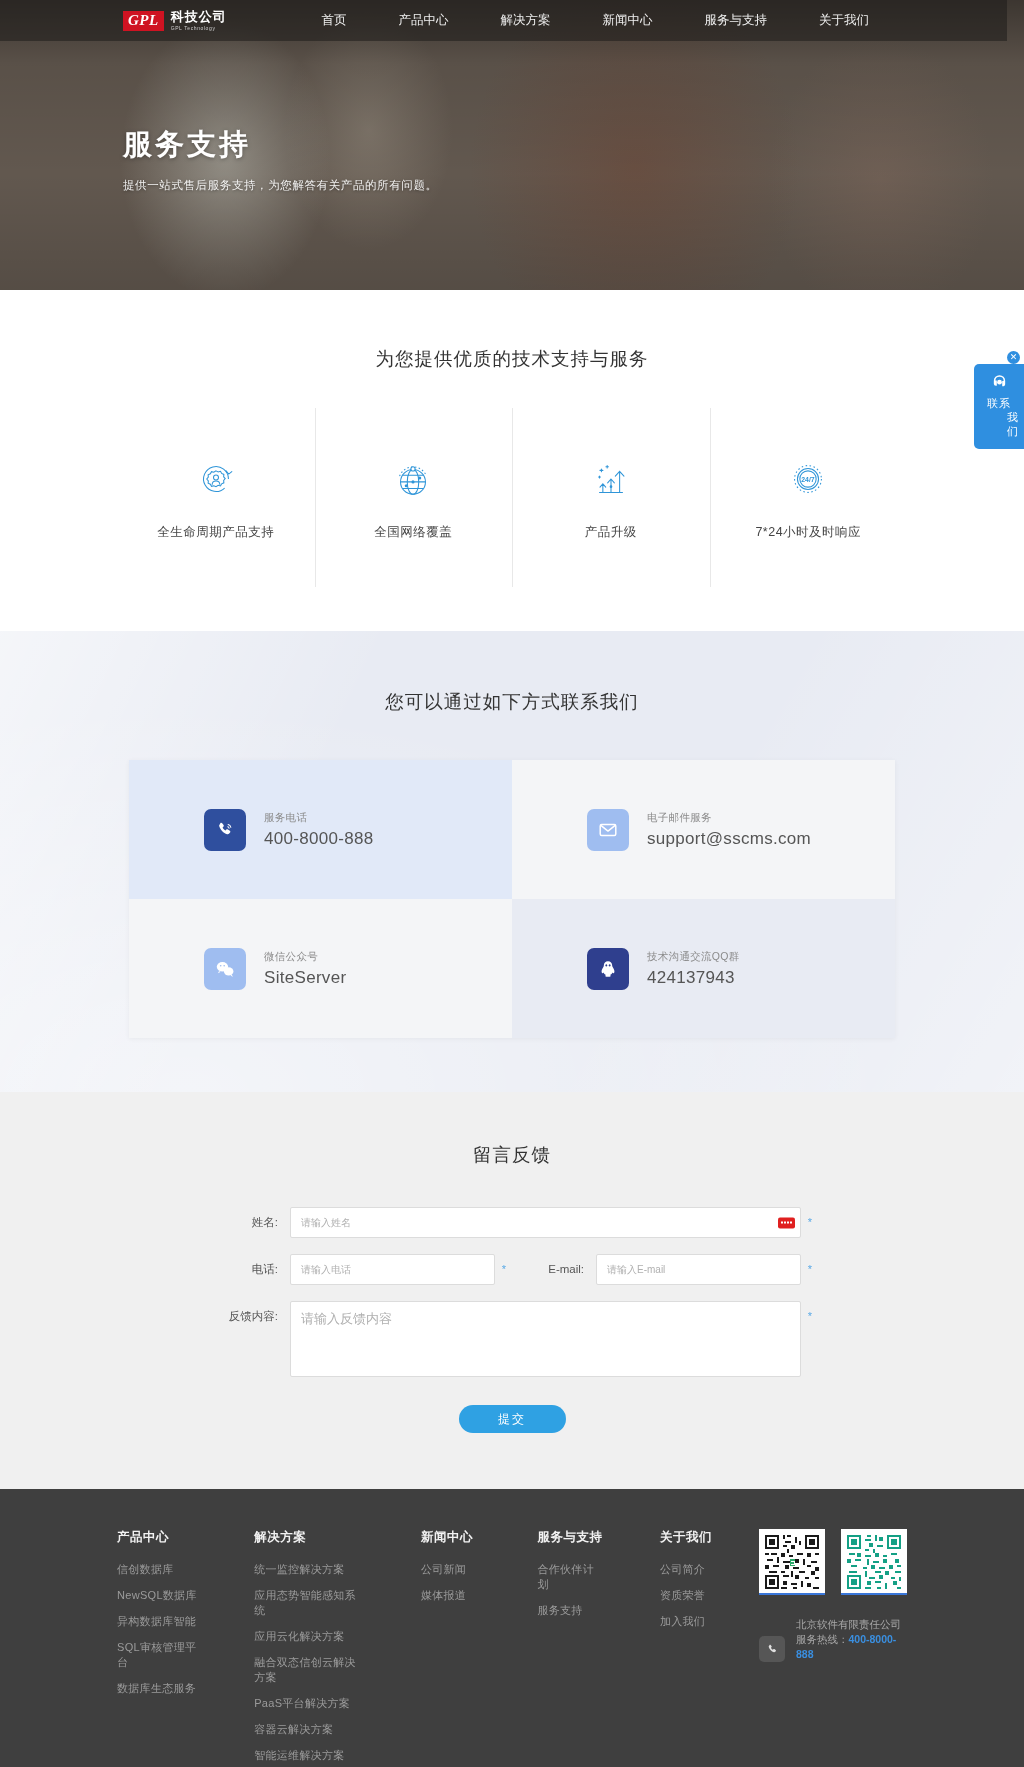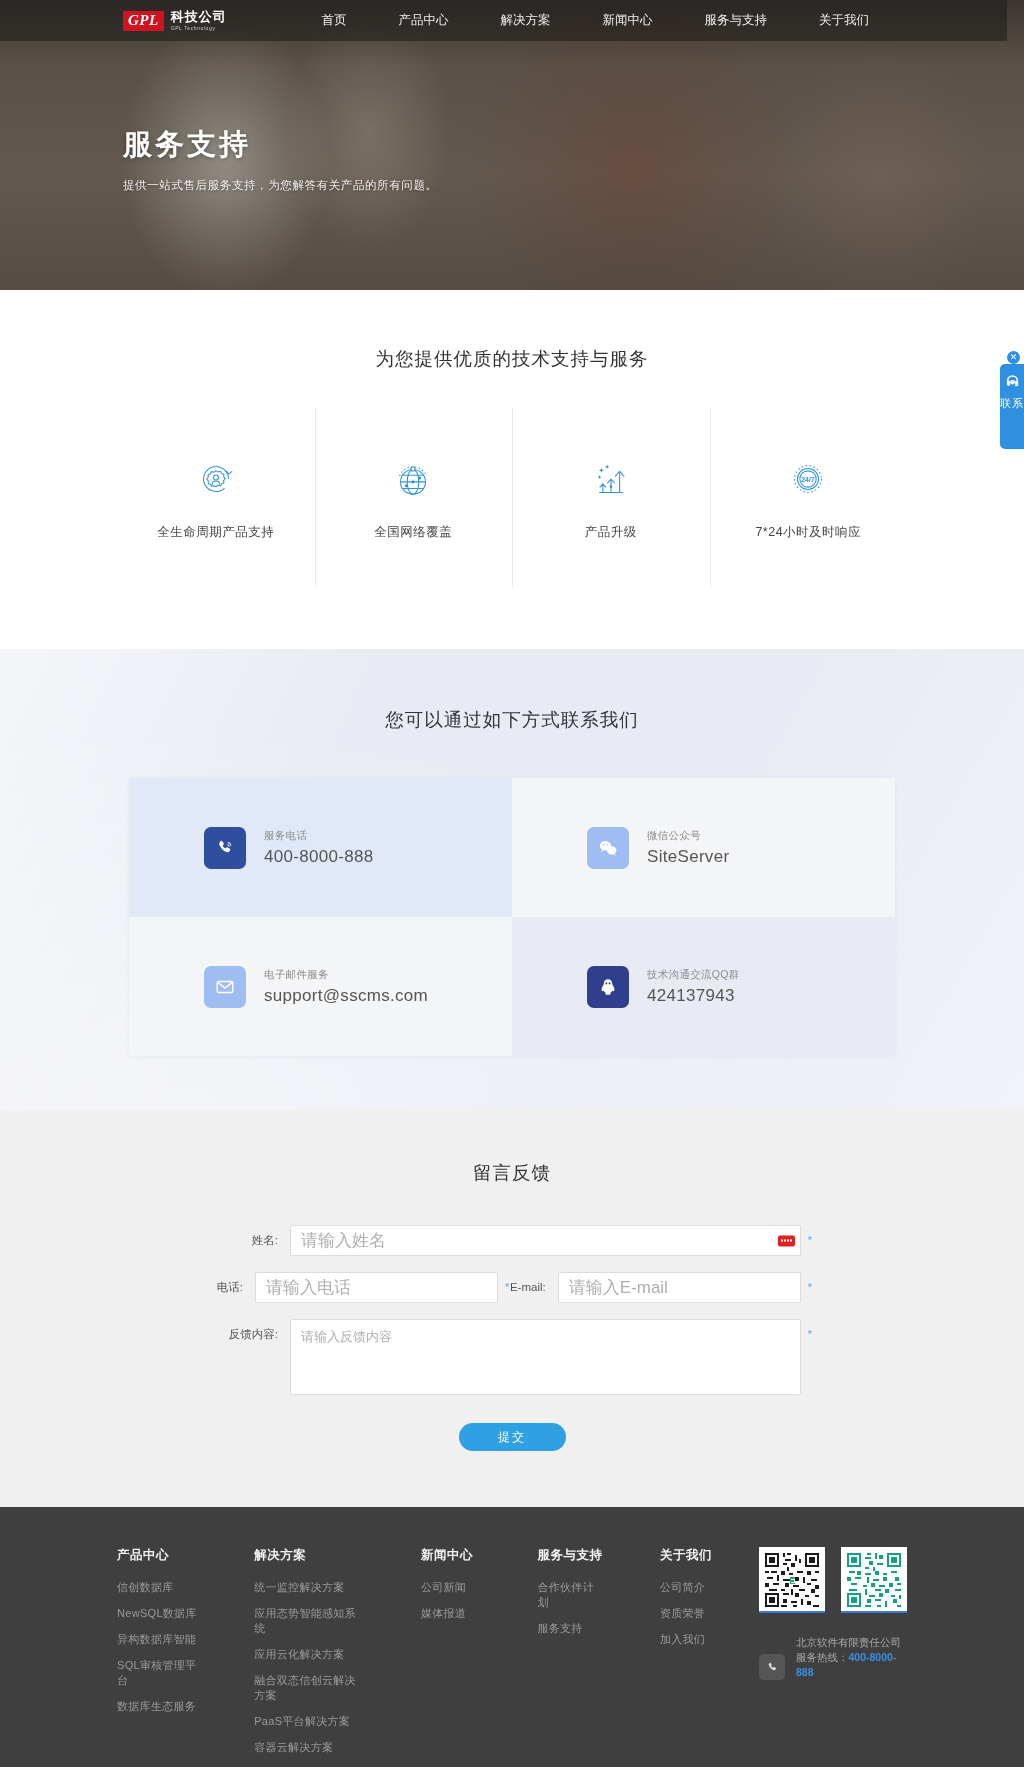--- a/index.html
+++ b/index.html
@@ -69,21 +69,21 @@
     color: #fff; font-size: 29px; font-weight: bold; letter-spacing: 3px;
     text-shadow: 0 1px 4px rgba(0,0,0,0.35);
   }
   .hero-sub {
     margin-top: 13px; color: rgba(255,255,255,0.92);
     font-size: 11.5px; letter-spacing: 0.6px;
     text-shadow: 0 1px 3px rgba(0,0,0,0.4);
   }
 
   
-  .features-section { background: #fff; padding-top: 56px; padding-bottom: 62px; }
+  .features-section { background: #fff; padding-top: 56px; padding-bottom: 44px; }
   .section-title { text-align: center; font-size: 18.5px; color: #333; font-weight: normal; letter-spacing: 1px; }
   .features {
     width: 790px; margin: 37px auto 0;
     display: flex;
   }
   .feature {
     flex: 1; text-align: center;
     padding: 48px 0 46px;
     position: relative;
   }
@@ -127,21 +127,21 @@
   
   .form-section { background: #f0f0f0; padding: 50px 0 56px; }
   .form-wrap { width: 600px; margin: 40px auto 0; }
   .frow { display: flex; align-items: flex-start; margin-bottom: 16px; }
   .flabel {
     width: 78px; text-align: right; padding-right: 12px;
     font-size: 11.5px; color: #555; line-height: 31px;
   }
   .finput {
     flex: 1; height: 31px; border: 1px solid #dcdcdc; background: #fff;
-    border-radius: 2px; padding: 0 10px; font-size: 17px; color: #333;
+    border-radius: 2px; padding: 0 10px; font-size: 10px; color: #333;
     font-family: "Liberation Sans", sans-serif; position: relative;
   }
   .finput::placeholder { color: #b0b0b0; }
   .ftextarea {
     flex: 1; height: 76px; border: 1px solid #dcdcdc; background: #fff;
     border-radius: 2px; padding: 8px 10px; font-size: 13px; color: #333;
     font-family: "Liberation Sans", sans-serif; resize: none;
   }
   .ftextarea::placeholder { color: #b0b0b0; }
   .req { color: #5aa9e6; font-size: 11px; margin-left: 7px; line-height: 31px; }
@@ -195,21 +195,21 @@
   
   .floater { position: absolute; right: 0; top: 364px; z-index: 20; }
   .floater-close {
     position: absolute; right: 4px; top: -13px;
     width: 13px; height: 13px; border-radius: 50%;
     background: #2f8fe0; color: #fff; font-size: 9px;
     display: flex; align-items: center; justify-content: center;
     cursor: pointer; line-height: 1;
   }
   .floater-btn {
-    width: 24px; border-radius: 5px 0 0 5px; background: #2f8fe0;
+    width: 50px; border-radius: 5px 0 0 5px; background: #2f8fe0;
     padding: 9px 0 11px; text-align: center; cursor: pointer;
   }
   .floater-label { color: #fff; font-size: 11px; line-height: 14px; margin-top: 6px; letter-spacing: 1px; }
 </style>
 </head>
 <body>
 
 <div class="page">
 
   <div class="hero">
@@ -309,47 +309,47 @@
             <path d="M15.1 5.3a.6.6 0 0 1 .7-.4 5 5 0 0 1 3.8 3.8.6.6 0 1 1-1.2.2 3.8 3.8 0 0 0-2.9-2.9.6.6 0 0 1-.4-.7z"></path>
             <path d="M14.7 8a.6.6 0 0 1 .7-.4 2.7 2.7 0 0 1 2 2 .6.6 0 1 1-1.1.3 1.5 1.5 0 0 0-1.1-1.1.6.6 0 0 1-.5-.8z"></path>
           </svg>
         </div>
         <div class="ccell-txt">
           <div class="ccell-label">服务电话</div>
           <div class="ccell-value">400-8000-888</div>
         </div>
       </div>
 
+      <div class="ccell c2">
+        <div class="ccell-icon" style="background:#9fbdf0;">
+          <svg width="22" height="22" viewBox="0 0 24 24" fill="none" stroke="#fff" stroke-width="1.6">
+            <rect x="3.5" y="6" width="17" height="12" rx="1.6"></rect>
+            <path d="M4.2 7l7.8 6.2L19.8 7" stroke-linecap="round" stroke-linejoin="round"></path>
+          </svg>
+        </div>
+        <div class="ccell-txt">
+          <div class="ccell-label">电子邮件服务</div>
+          <div class="ccell-value">support@sscms.com</div>
+        </div>
+      </div>
+
       <div class="ccell c1">
         <div class="ccell-icon" style="background:#9fbdf0;">
           <svg width="22" height="22" viewBox="0 0 24 24" fill="#fff">
             <ellipse cx="9.2" cy="9.6" rx="6.2" ry="5.2"></ellipse>
             <path d="M5.6 14.2l-1.4 2.4 2.8-1.2z"></path>
             <ellipse cx="16" cy="14.6" rx="5.2" ry="4.4"></ellipse>
             <path d="M19.4 18.4l1.3 2-2.5-1z"></path>
             <circle cx="7.3" cy="8.4" r="0.9" fill="#9fbdf0"></circle>
             <circle cx="11.1" cy="8.4" r="0.9" fill="#9fbdf0"></circle>
           </svg>
         </div>
         <div class="ccell-txt">
           <div class="ccell-label">微信公众号</div>
           <div class="ccell-value">SiteServer</div>
-        </div>
-      </div>
-
-      <div class="ccell c2">
-        <div class="ccell-icon" style="background:#9fbdf0;">
-          <svg width="22" height="22" viewBox="0 0 24 24" fill="none" stroke="#fff" stroke-width="1.6">
-            <rect x="3.5" y="6" width="17" height="12" rx="1.6"></rect>
-            <path d="M4.2 7l7.8 6.2L19.8 7" stroke-linecap="round" stroke-linejoin="round"></path>
-          </svg>
-        </div>
-        <div class="ccell-txt">
-          <div class="ccell-label">电子邮件服务</div>
-          <div class="ccell-value">support@sscms.com</div>
         </div>
       </div>
 
       <div class="ccell c3">
         <div class="ccell-icon" style="background:#2f3f8e;">
           <svg width="20" height="20" viewBox="0 0 24 24" fill="#fff">
             <path d="M12 2.6c3 0 5 2.2 5 5.2 0 1 .3 1.6.9 2.5 1 1.5 1.8 3 1.8 4.8 0 1-.3 1.8-.9 2-.5.2-1-.2-1.4-.9-.5 1.4-1.6 2.4-2.9 2.9.5.3.8.7.8 1.1 0 .7-1 1.2-2.3 1.2h-2c-1.3 0-2.3-.5-2.3-1.2 0-.4.3-.8.8-1.1-1.3-.5-2.4-1.5-2.9-2.9-.4.7-.9 1.1-1.4.9-.6-.2-.9-1-.9-2 0-1.8.8-3.3 1.8-4.8.6-.9.9-1.5.9-2.5 0-3 2-5.2 5-5.2z"></path>
             <ellipse cx="10" cy="7.6" rx="1" ry="1.4" fill="#2f3f8e"></ellipse>
             <ellipse cx="14" cy="7.6" rx="1" ry="1.4" fill="#2f3f8e"></ellipse>
           </svg>

